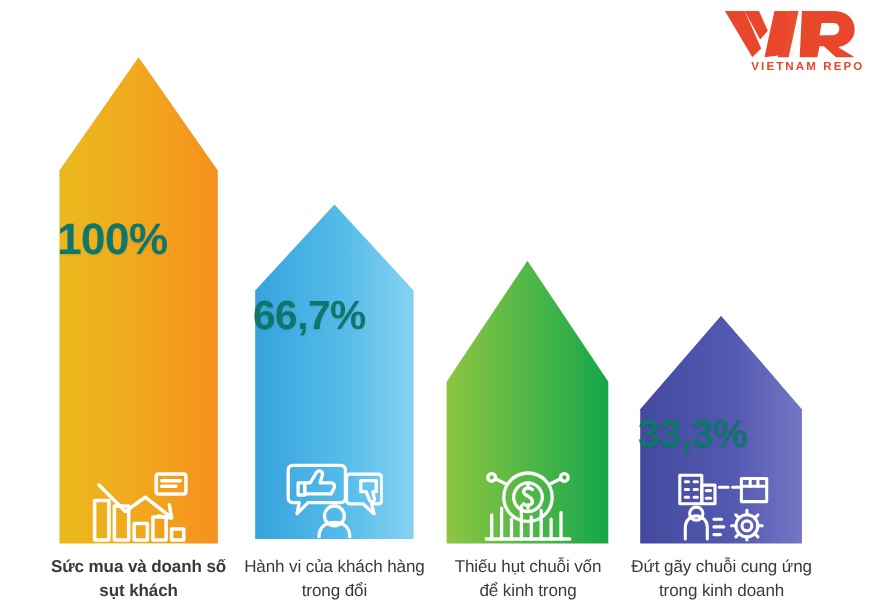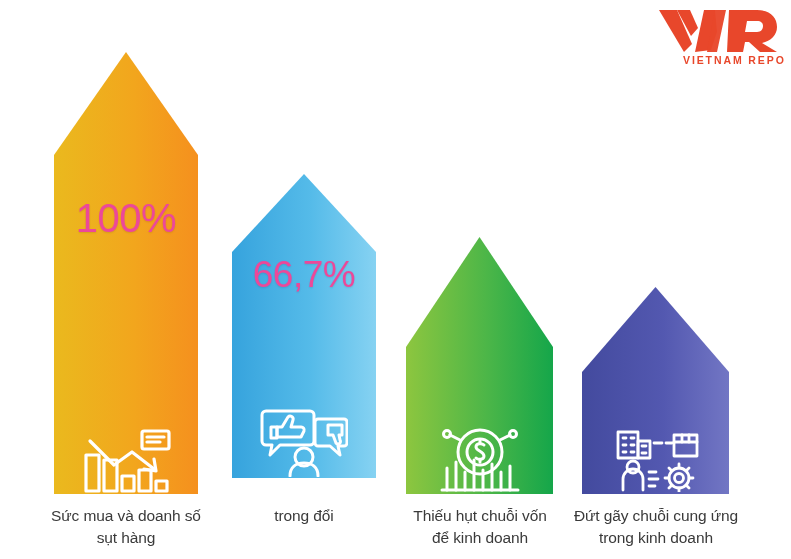--- a/index.html
+++ b/index.html
@@ -30,25 +30,24 @@
     height: 62px;
   }
   #logo svg { display: block; }
 
   
   .arrow-group { position: absolute; }
   .arrow-svg { display: block; position: absolute; left: 0; top: 0; }
 
   .pct {
     position: absolute;
-    color: #ec4899;
-    font-weight: normal;
+    color: #0f766e;
+    font-weight: bold;
     font-family: "Liberation Sans", sans-serif;
     letter-spacing: -0.5px;
-    text-align: center;
     width: 100%;
     left: 0;
     text-shadow: 0 1px 2px rgba(0,0,0,0.10);
     white-space: nowrap;
   }
 
   .icon-wrap {
     position: absolute;
     left: 0;
     width: 100%;
@@ -120,21 +119,21 @@
         <path d="M10 12 L34 36 L52 23 L74 40"></path>
 
         <path d="M74 30 L76 42 L64 40"></path>
 
         <rect x="62" y="2" width="27" height="18" rx="2"></rect>
         <path d="M67 8 H84 M67 13 H80"></path>
       </svg>
     </div>
   </div>
 
-  <div class="arrow-group" style="left:230px; top:172px; width:148px; height:308px;">
+  <div class="arrow-group" style="left:230px; top:184px; width:148px; height:308px;">
     <svg class="arrow-svg" width="148" height="308" viewBox="0 0 148 308">
       <defs>
         <linearGradient id="g2" x1="0" y1="0" x2="1" y2="0">
           <stop offset="0%" stop-color="#36a3dd"></stop>
           <stop offset="55%" stop-color="#55bbe9"></stop>
           <stop offset="100%" stop-color="#86d2f2"></stop>
         </linearGradient>
       </defs>
       <path d="M74 2 L146 80 L146 306 L2 306 L2 80 Z" fill="url(#g2)"></path>
     </svg>
@@ -197,20 +196,21 @@
       <defs>
         <linearGradient id="g4" x1="0" y1="0" x2="1" y2="0">
           <stop offset="0%" stop-color="#434a9e"></stop>
           <stop offset="55%" stop-color="#5358b0"></stop>
           <stop offset="100%" stop-color="#7276c4"></stop>
         </linearGradient>
       </defs>
       <path d="M75.5 2 L149 87 L149 209 L2 209 L2 87 Z" fill="url(#g4)"></path>
     </svg>
 
+    <div class="pct" style="top:88px; font-size:36px;">33,3%</div>
 
     <div class="icon-wrap" style="top:140px; height:68px;">
       <svg width="88" height="66" viewBox="0 0 88 66" fill="none" stroke="#ffffff" stroke-width="2.8" stroke-linecap="round" stroke-linejoin="round">
 
         <path d="M6 32 V6 H26 V32 Z"></path>
         <path d="M26 32 V15 H38 V32 Z"></path>
         <path d="M11 12 H14 M19 12 H22 M11 19 H14 M19 19 H22 M11 26 H14 M19 26 H22
                  M30 20 H34 M30 27 H34"></path>
 
         <path d="M42 17 H50 M54 17 H60"></path>
@@ -225,32 +225,33 @@
         <path d="M37 46 H44 M37 53 H46 M37 60 H43"></path>
 
         <circle cx="67" cy="52" r="10"></circle>
         <circle cx="67" cy="52" r="4.5"></circle>
         <path d="M67 38 V42 M67 62 V66 M53 52 H57 M77 52 H81
                  M57 42 L60 45 M74 59 L77 62 M77 42 L74 45 M60 59 L57 62"></path>
       </svg>
     </div>
   </div>
 
-  <div class="caption" style="left:12px; top:505px; width:228px;">
+  <div class="caption" style="left:12px; top:505px; width:228px;font-weight:bold;">
     <span class="cl">Sức mua và doanh số</span>
-    <span class="cl">sụt hàng</span>
+    <span class="cl">sụt khách</span>
   </div>
 
   <div class="caption" style="left:190px; top:505px; width:228px;">
+    <span class="cl">Hành vi của khách hàng</span>
     <span class="cl">trong đổi</span>
   </div>
 
   <div class="caption" style="left:366px; top:505px; width:228px;">
     <span class="cl">Thiếu hụt chuỗi vốn</span>
-    <span class="cl">để kinh doanh</span>
+    <span class="cl">để kinh trong</span>
   </div>
 
   <div class="caption" style="left:542px; top:505px; width:228px;">
     <span class="cl">Đứt gãy chuỗi cung ứng</span>
     <span class="cl">trong kinh doanh</span>
   </div>
 
 </div>
 
 </body></html>

